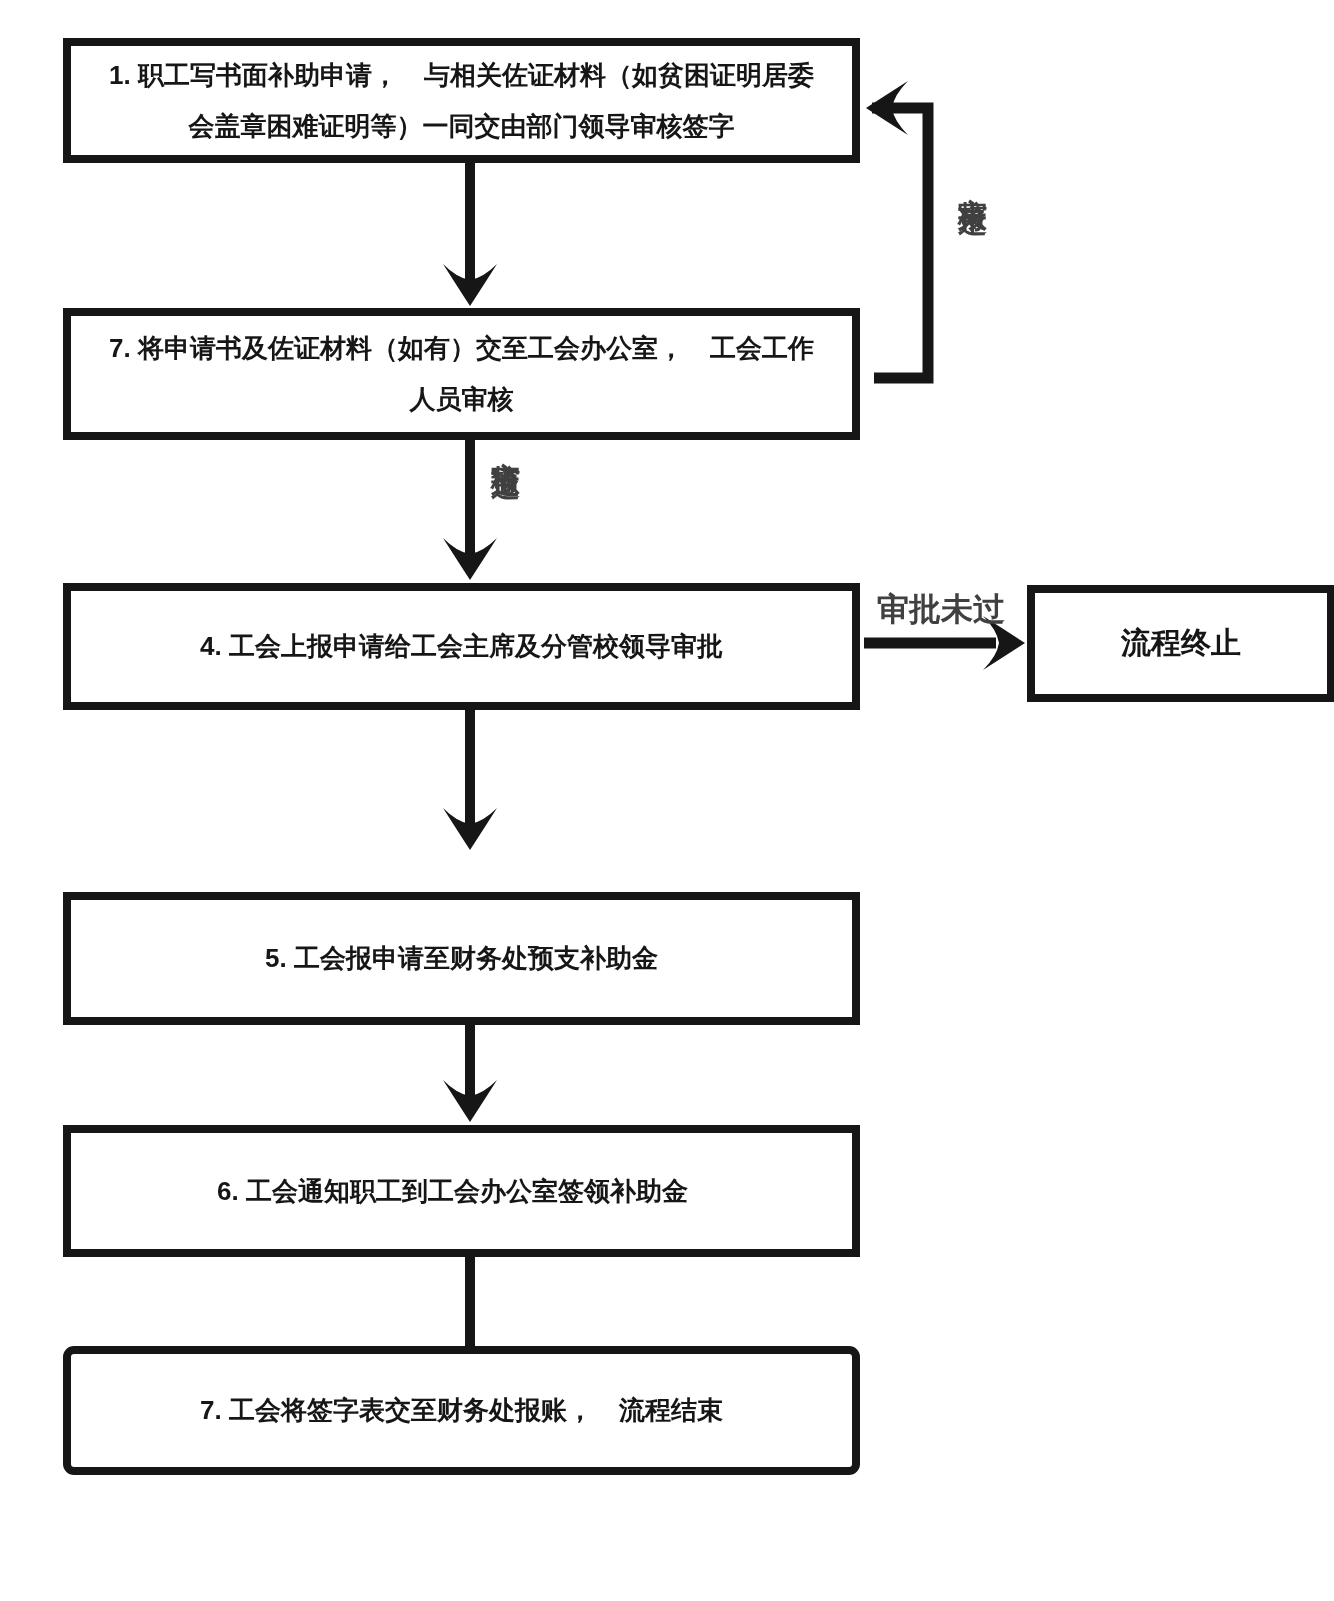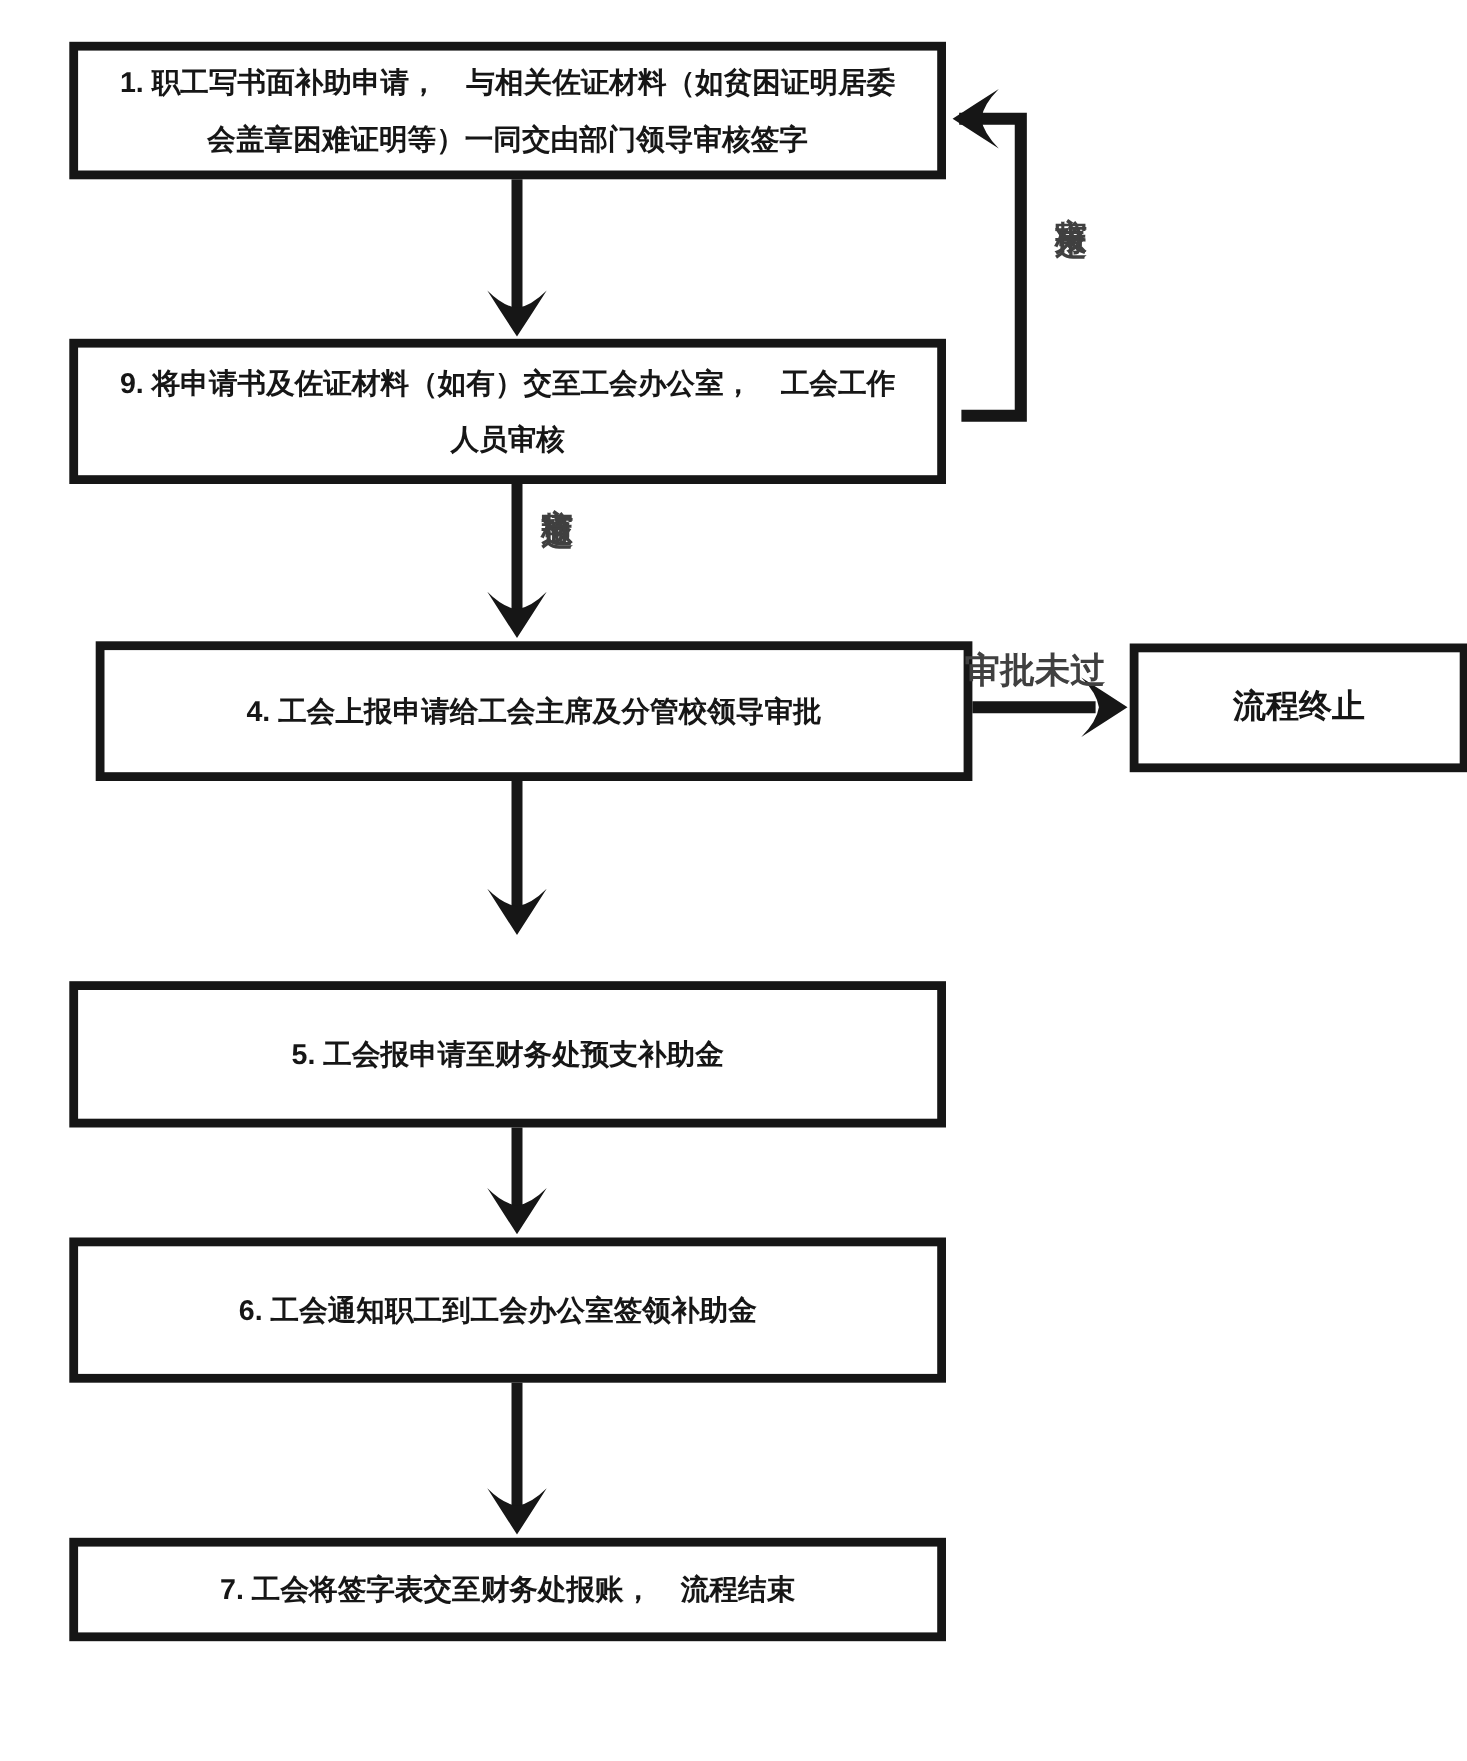--- a/index.html
+++ b/index.html
@@ -34,24 +34,24 @@
     font-weight: bold;
     line-height: 1.95;
     text-align: center;
     display: flex;
     align-items: center;
     justify-content: center;
     padding: 0 30px;
   }
   .node-1 { top: 38px;   height: 125px; }
   .node-2 { top: 308px;  height: 132px; }
-  .node-4 { top: 583px;  height: 127px; margin-left: 24px; }
+  .node-4 { top: 583px;  height: 127px; }
   .node-5 { top: 892px;  height: 133px; }
   .node-6 { top: 1125px; height: 132px; padding-left: 12px; }
-  .node-7 { top: 1398px; height: 94px; }
+  .node-7 { top: 1346px; height: 129px; border-radius: 11px; }
   .node-terminate {
     left: 1027px;
     top: 585px;
     width: 308px;
     height: 117px;
     font-size: 30px;
     padding: 0 10px;
   }
   .edge-label {
     position: absolute;
@@ -114,21 +114,21 @@
     </g>
 
     <g>
       <line x1="470" y1="1254" x2="470" y2="1371" stroke="#161616" stroke-width="10"></line>
       <use href="#barb" transform="translate(470,1395)"></use>
     </g>
   </svg>
 
   <div class="node node-1">1. 职工写书面补助申请，　与相关佐证材料（如贫困证明居委会盖章困难证明等）一同交由部门领导审核签字</div>
 
-  <div class="node node-2">9. 将申请书及佐证材料（如有）交至工会办公室，　工会工作人员审核</div>
+  <div class="node node-2">7. 将申请书及佐证材料（如有）交至工会办公室，　工会工作人员审核</div>
 
   <div class="node node-4">4. 工会上报申请给工会主席及分管校领导审批</div>
 
   <div class="node node-5">5. 工会报申请至财务处预支补助金</div>
 
   <div class="node node-6">6. 工会通知职工到工会办公室签领补助金</div>
 
   <div class="node node-7">7. 工会将签字表交至财务处报账，　流程结束</div>
 
   <div class="node node-terminate">流程终止</div>

